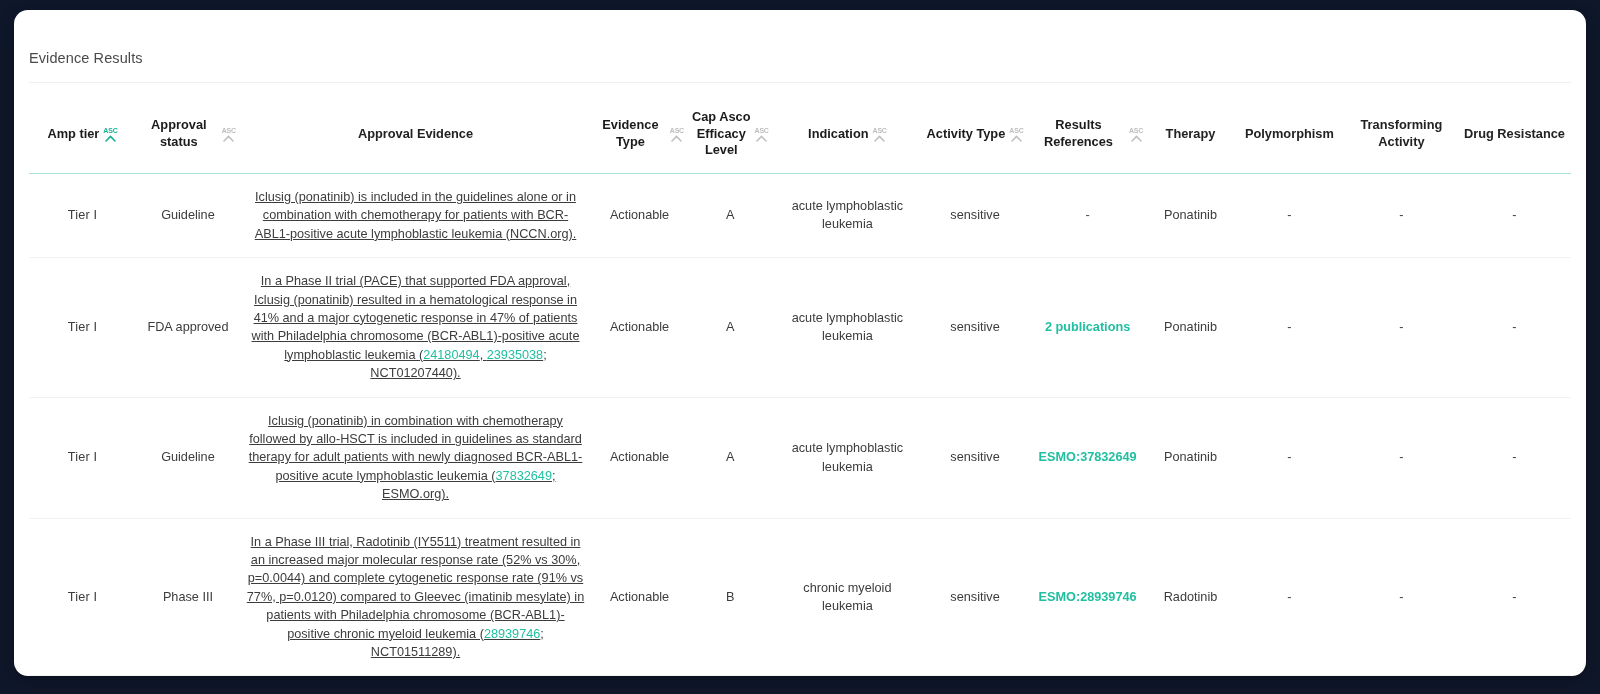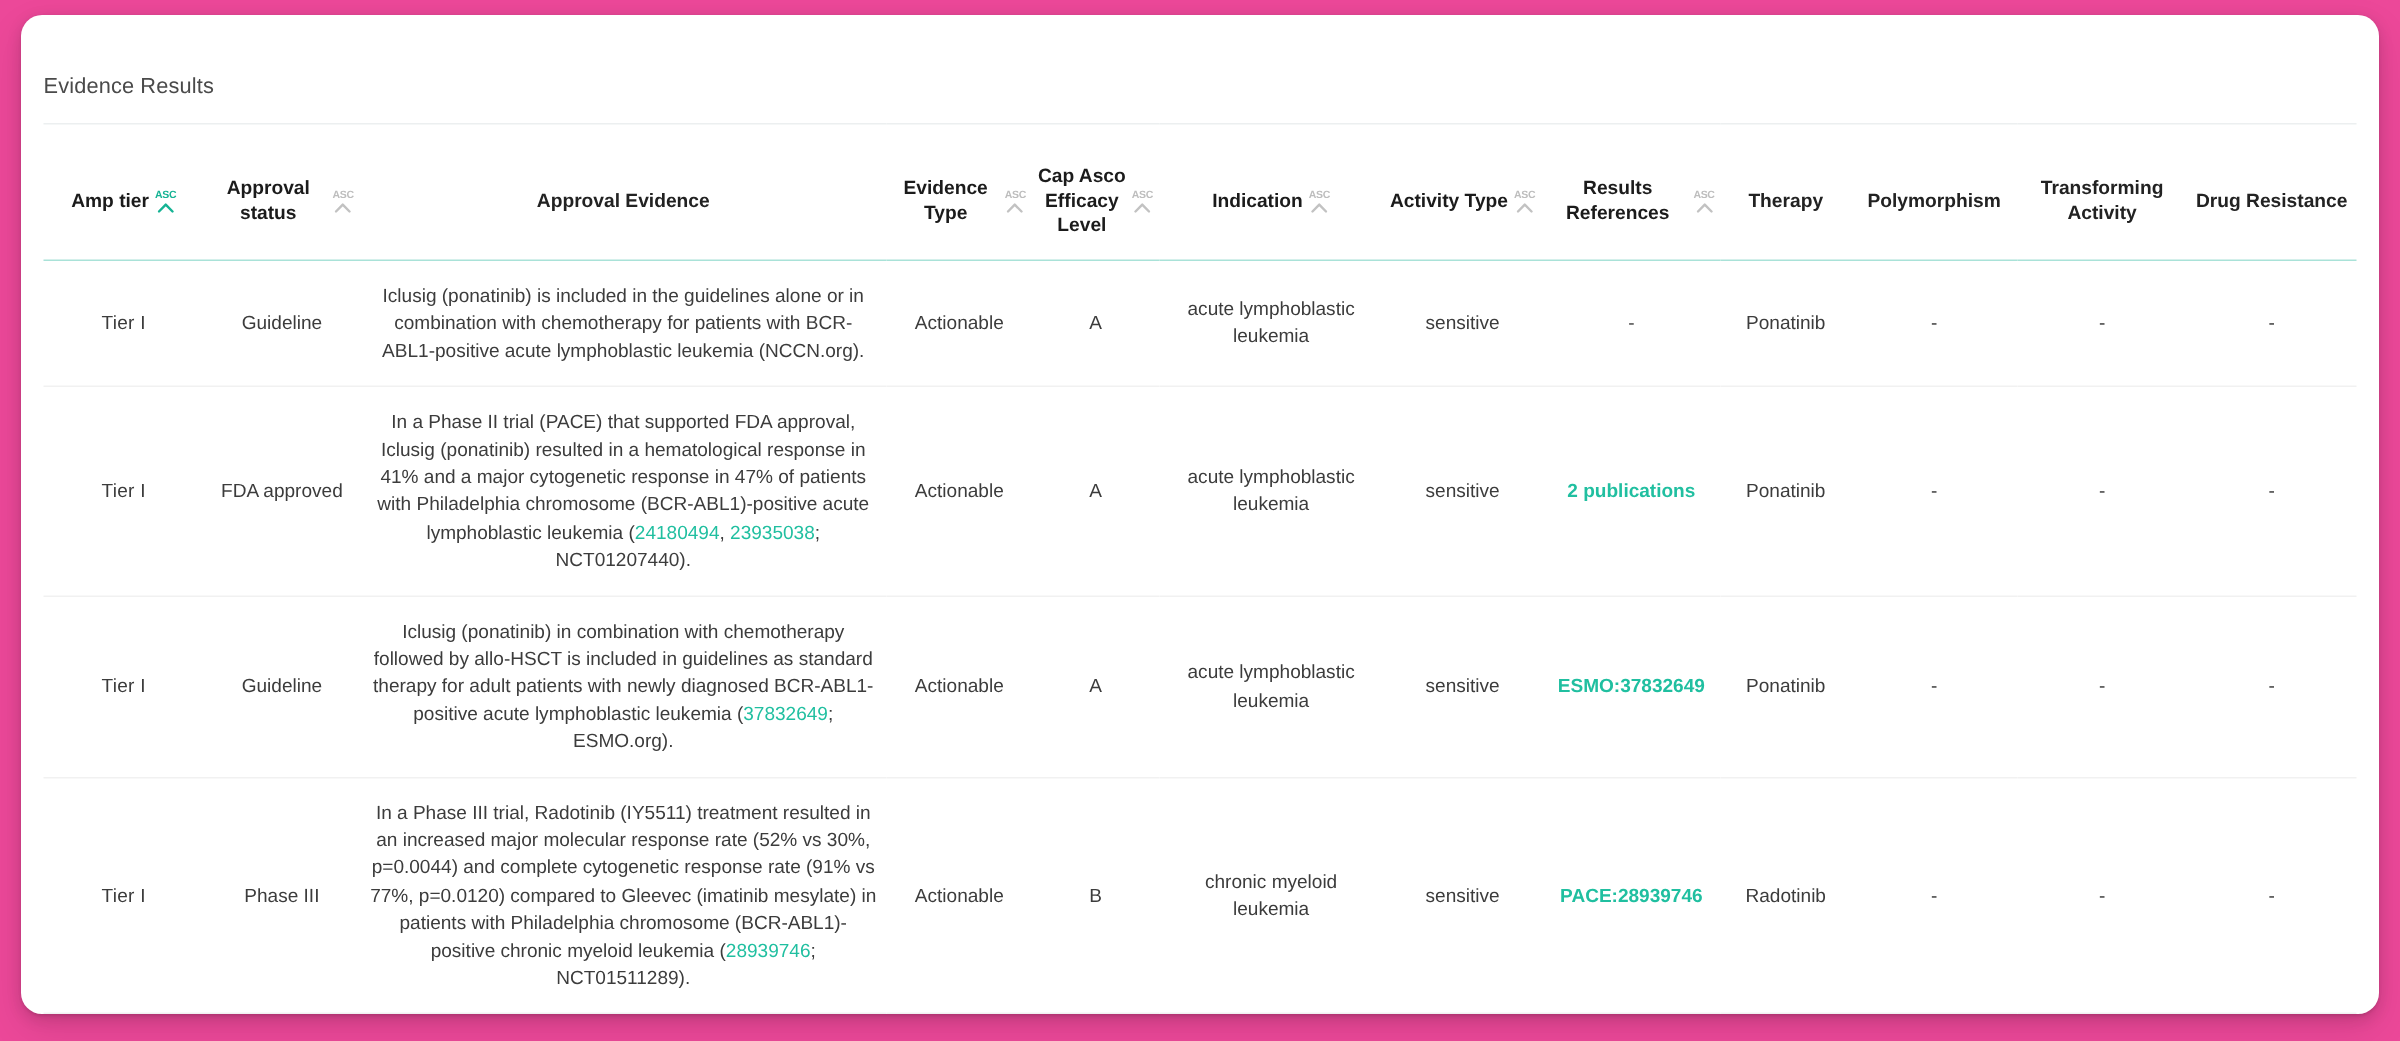--- a/index.html
+++ b/index.html
@@ -6,21 +6,21 @@
   html, body {
     margin: 0; padding: 0;
     width: 1600px; height: 694px;
     background: #ffffff;
     font-family: "Liberation Sans", sans-serif;
     -webkit-font-smoothing: antialiased;
   }
   .page {
     position: relative;
     width: 1600px; height: 694px;
-    background: #ec4899;
+    background: #0f172a;
     overflow: hidden;
   }
   .card {
     position: absolute;
     left: 14px; top: 10px;
     width: 1572px; height: 666px;
     background: #ffffff;
     border-radius: 14px;
     box-shadow: 0 3px 10px rgba(0,0,0,0.13), 0 10px 26px rgba(0,0,0,0.10), 0 1px 2px rgba(0,0,0,0.10);
   }
@@ -96,20 +96,21 @@
     line-height: 1.45;
   }
   table.ev > tbody > tr:last-child > td { border-bottom: 1px solid #f1f1f1; }
   td.tier { font-weight: normal; color: #d62f26; font-size: 12.8px; letter-spacing: .2px; }
   td.evidence {
     text-align: left;
     color: #4a4a4a;
     line-height: 1.42;
     padding-left: 10px;
     padding-right: 14px;
+    text-decoration: underline;
   }
   a.pmid, span.pmid {
     color: #20bfa0;
     text-decoration: none;
     cursor: pointer;
   }
   .link {
     color: #20bfa0;
     text-decoration: none;
     cursor: pointer;
@@ -318,21 +319,21 @@
               <td>-</td>
             </tr>
             <tr>
               <td class="tier">Tier I</td>
               <td>Phase III</td>
               <td class="evidence"><span>In a Phase III trial, Radotinib (IY5511) treatment resulted in an increased major molecular response rate (52% vs 30%, p=0.0044) and complete cytogenetic response rate (91% vs 77%, p=0.0120) compared to Gleevec (imatinib mesylate) in patients with Philadelphia chromosome (BCR-ABL1)-positive chronic myeloid leukemia (</span><span class="pmid">28939746</span><span>; NCT01511289).</span></td>
               <td>Actionable</td>
               <td>B</td>
               <td>chronic myeloid leukemia</td>
               <td>sensitive</td>
-              <td><span class="link">PACE:28939746</span></td>
+              <td><span class="link">ESMO:28939746</span></td>
               <td>Radotinib</td>
               <td>-</td>
               <td>-</td>
               <td>-</td>
             </tr>
             <tr>
               <td class="tier">Tier I</td>
               <td>Guideline</td>
               <td class="evidence"><span>BCR-ABL1 fusions (t(9;22)(q34.1;q11.2)) are associated with a poor/adverse prognosis in patients with non-APL acute myeloid leukemia (NCCN.org).</span></td>
               <td>Prognostic</td>

